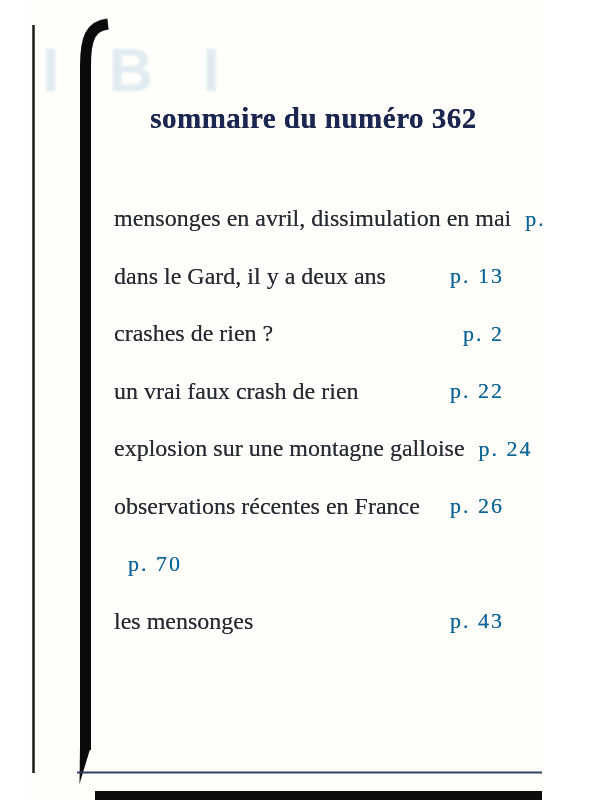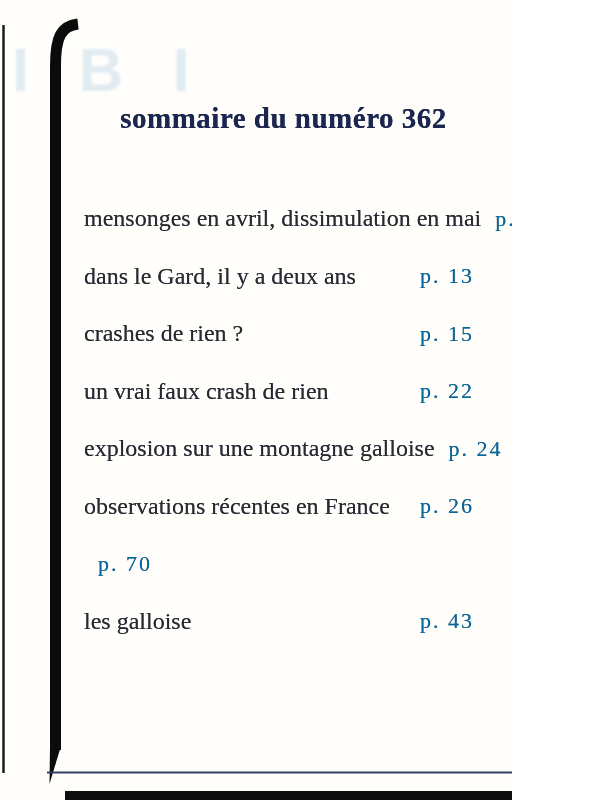--- a/index.html
+++ b/index.html
@@ -7,20 +7,21 @@
     padding: 0;
     background: #ffffff;
     font-family: "Liberation Serif", "DejaVu Serif", serif;
   }
   .page {
     position: relative;
     width: 512px;
     height: 800px;
     background: #fffefa;
     overflow: hidden;
+    margin-left: 30px;
   }
   
   .bleed {
     position: absolute;
     left: 12px;
     top: 34px;
     font-family: "Liberation Sans", sans-serif;
     font-weight: bold;
     font-size: 62px;
     letter-spacing: 16px;
@@ -110,36 +111,36 @@
     <div class="toc-row">
       <span class="toc-label">mensonges en avril, dissimulation en mai</span>
       <span class="toc-page">p. 4</span>
     </div>
     <div class="toc-row">
       <span class="toc-label">dans le Gard, il y a deux ans</span>
       <span class="toc-page">p. 13</span>
     </div>
     <div class="toc-row">
       <span class="toc-label">crashes de rien ?</span>
-      <span class="toc-page">p. 15</span>
+      <span class="toc-page">p. 2</span>
     </div>
     <div class="toc-row">
       <span class="toc-label">un vrai faux crash de rien</span>
       <span class="toc-page">p. 22</span>
     </div>
     <div class="toc-row">
       <span class="toc-label">explosion sur une montagne galloise</span>
       <span class="toc-page">p. 24</span>
     </div>
     <div class="toc-row">
       <span class="toc-label">observations récentes en France</span>
       <span class="toc-page">p. 26</span>
     </div>
     <div class="toc-row">
       <span class="toc-page">p. 70</span>
     </div>
     <div class="toc-row">
-      <span class="toc-label">les galloise</span>
+      <span class="toc-label">les mensonges</span>
       <span class="toc-page">p. 43</span>
     </div>
   </div>
 
 </div>
 
 </body></html>

